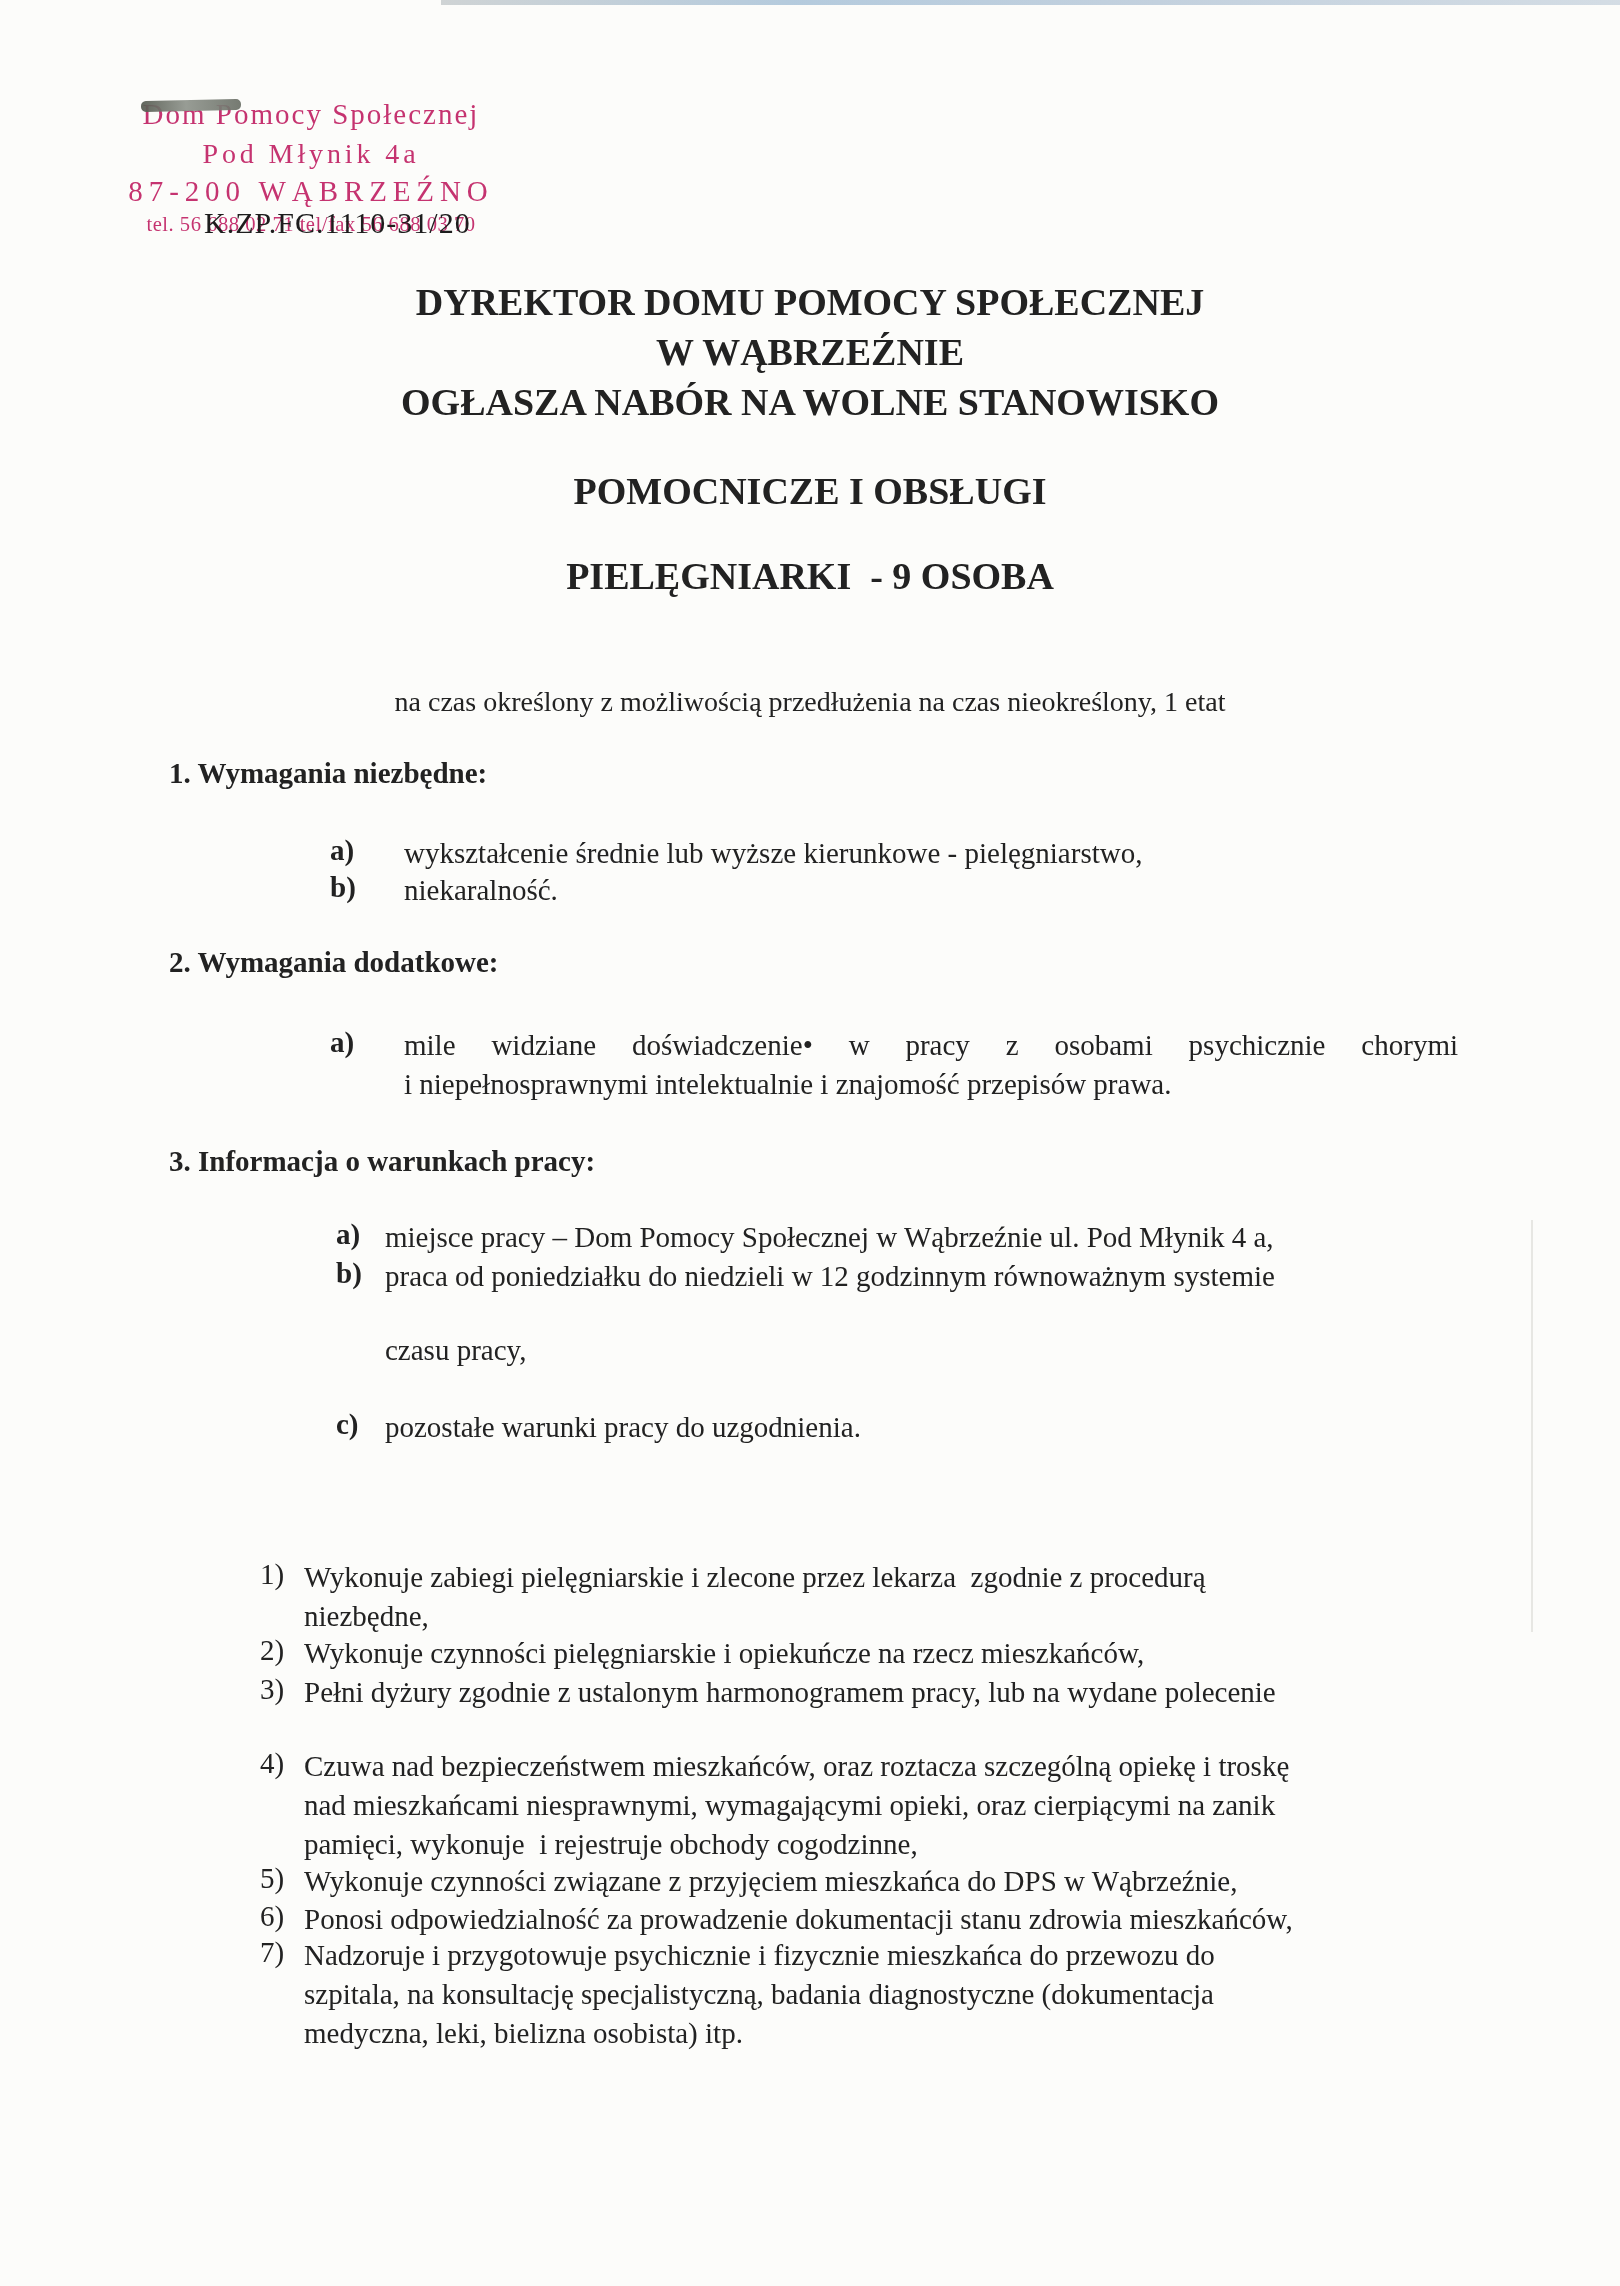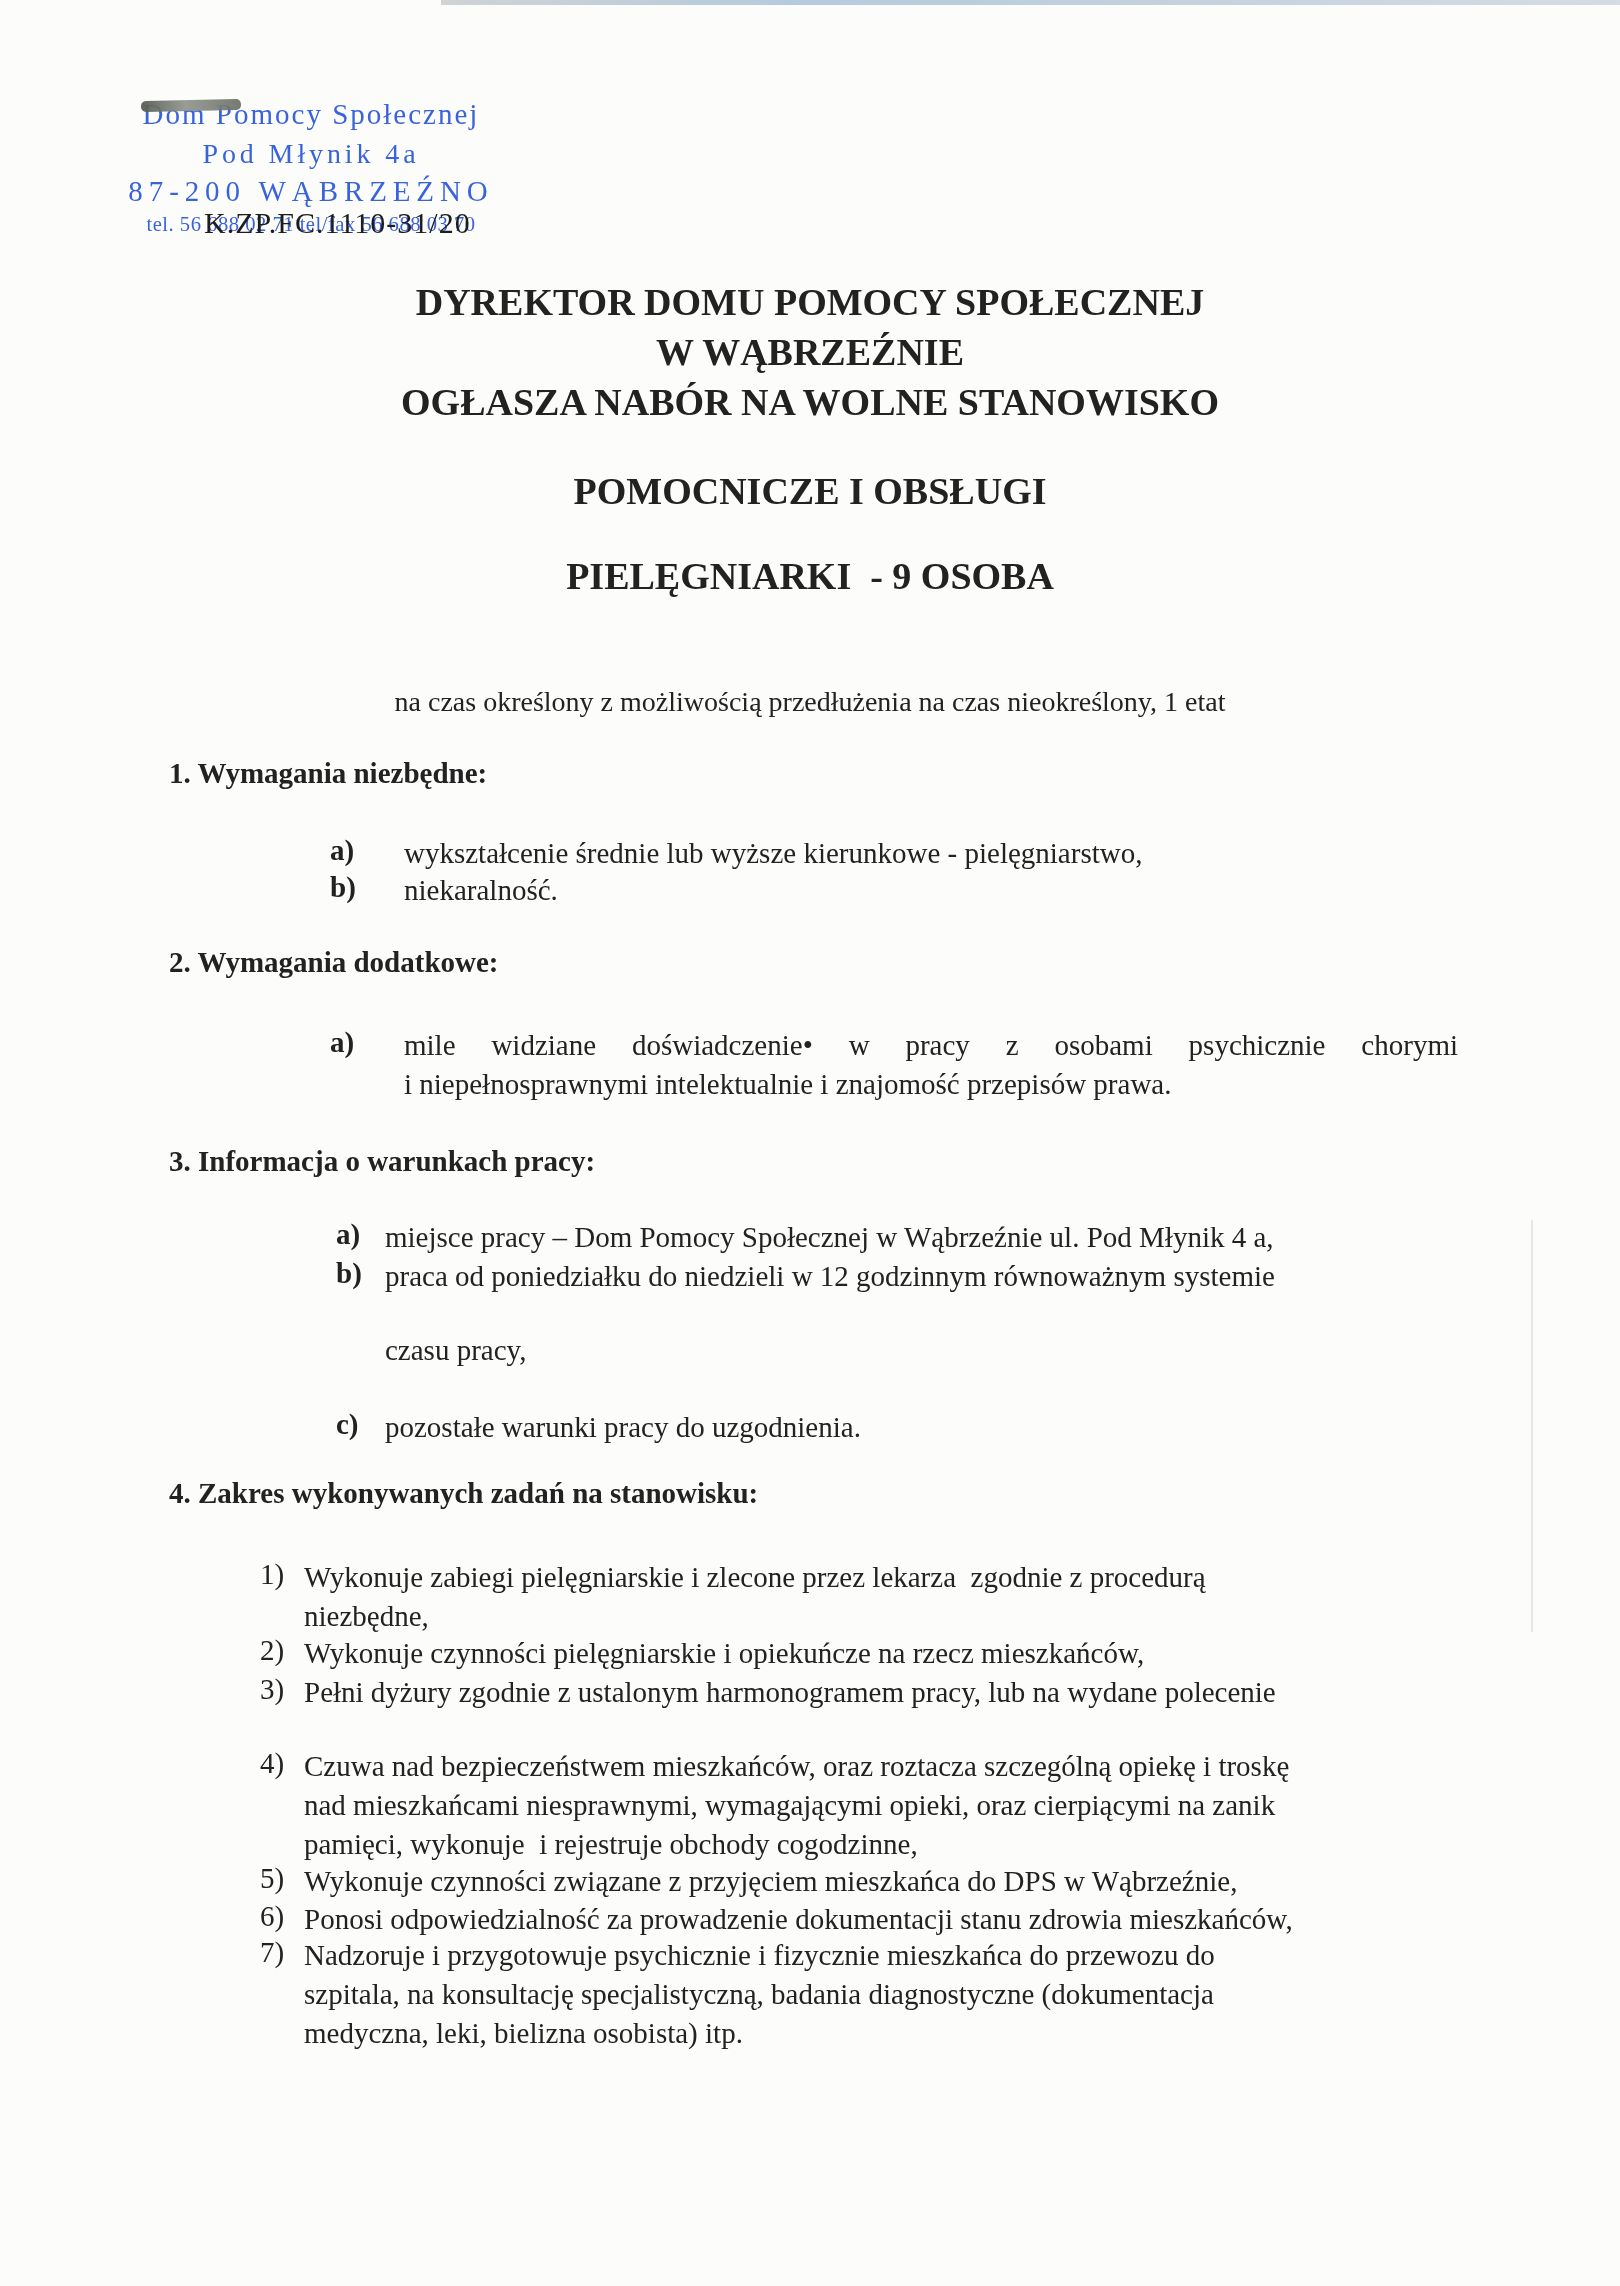--- a/index.html
+++ b/index.html
@@ -25,21 +25,21 @@
   }
   .pen-mark {
     position:absolute; left:141px; top:100px; width:100px; height:10.8px;
     background:linear-gradient(90deg,#54594f,#8f948c 45%,#6a6f66);
     border-radius:4.9px; transform:rotate(-1.2deg); opacity:.92;
   }
 
   
   .stamp {
     position:absolute; left:93px; top:98px; width:436px;
-    text-align:center; color:#1d4ed8; opacity:.88;
+    text-align:center; color:#be185d; opacity:.88;
   }
   .stamp-l1 { font-size:29px; letter-spacing:2px; margin-bottom:6.9px; }
   .stamp-l2 { font-size:28px; letter-spacing:3.9px; margin-bottom:4.9px; }
   .stamp-l3 { font-size:29px; letter-spacing:5.9px; margin-bottom:4.9px; }
   .stamp-l4 { font-size:20.6px; letter-spacing:0.5px;text-align:center; }
 
   .ref {
     position:absolute; left:204px; top:206px;
     font-size:30px; letter-spacing:1px; color:#1d1d1d; z-index:3;
   }
@@ -127,21 +127,20 @@
         <div class="line">czasu pracy,</div>
       </div>
   </div>
   <div class="row" style="left:336px; top:1408px">
     <span class="lbl w50">c)</span>
     <div class="txt">
         <div class="line">pozostałe warunki pracy do uzgodnienia.</div>
       </div>
   </div>
 
-  <div class="sec-heading" style="left:169px; top:1477px">4. Zakres wykonywanych zadań na stanowisku:</div>
 
   <div class="row" style="left:260px; top:1558px">
     <span class="lbl w45" style="font-weight:normal">1)</span>
     <div class="txt" style="width:1189px">
       <div class="line">Wykonuje zabiegi pielęgniarskie i zlecone przez lekarza  zgodnie z procedurą</div>
       <div class="line">niezbędne,</div>
     </div>
   </div>
   <div class="row" style="left:260px; top:1634px">
     <span class="lbl w45" style="font-weight:normal">2)</span>

